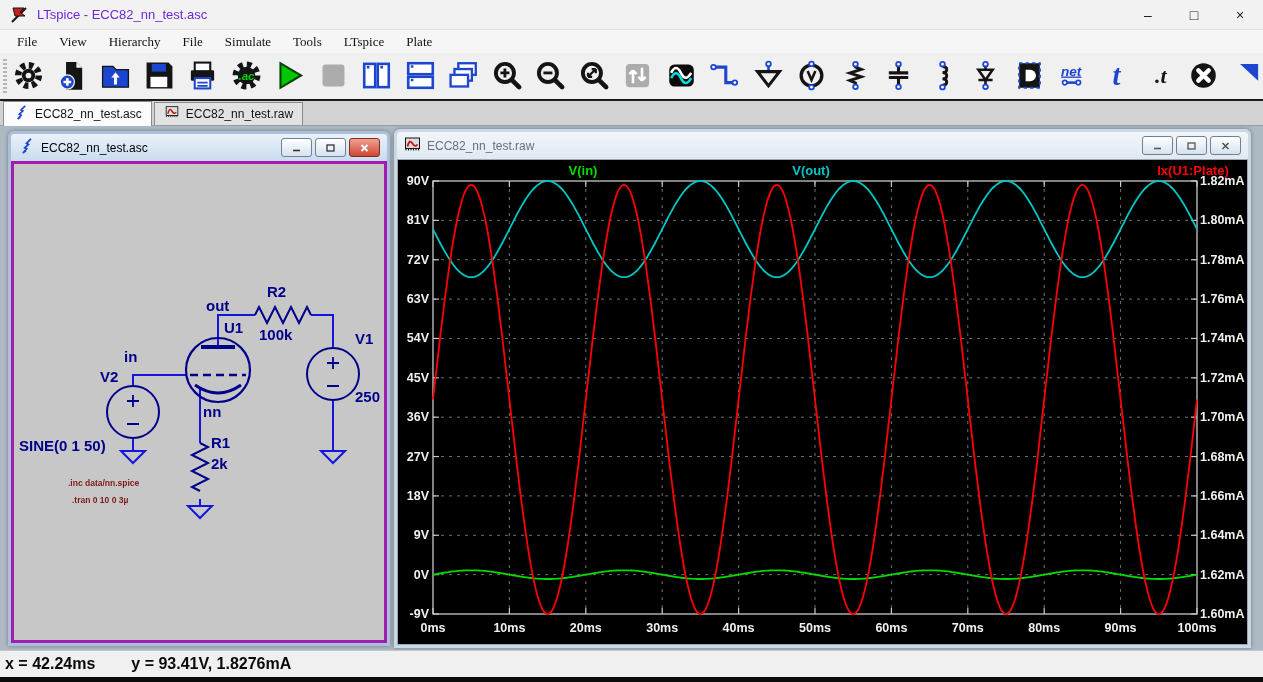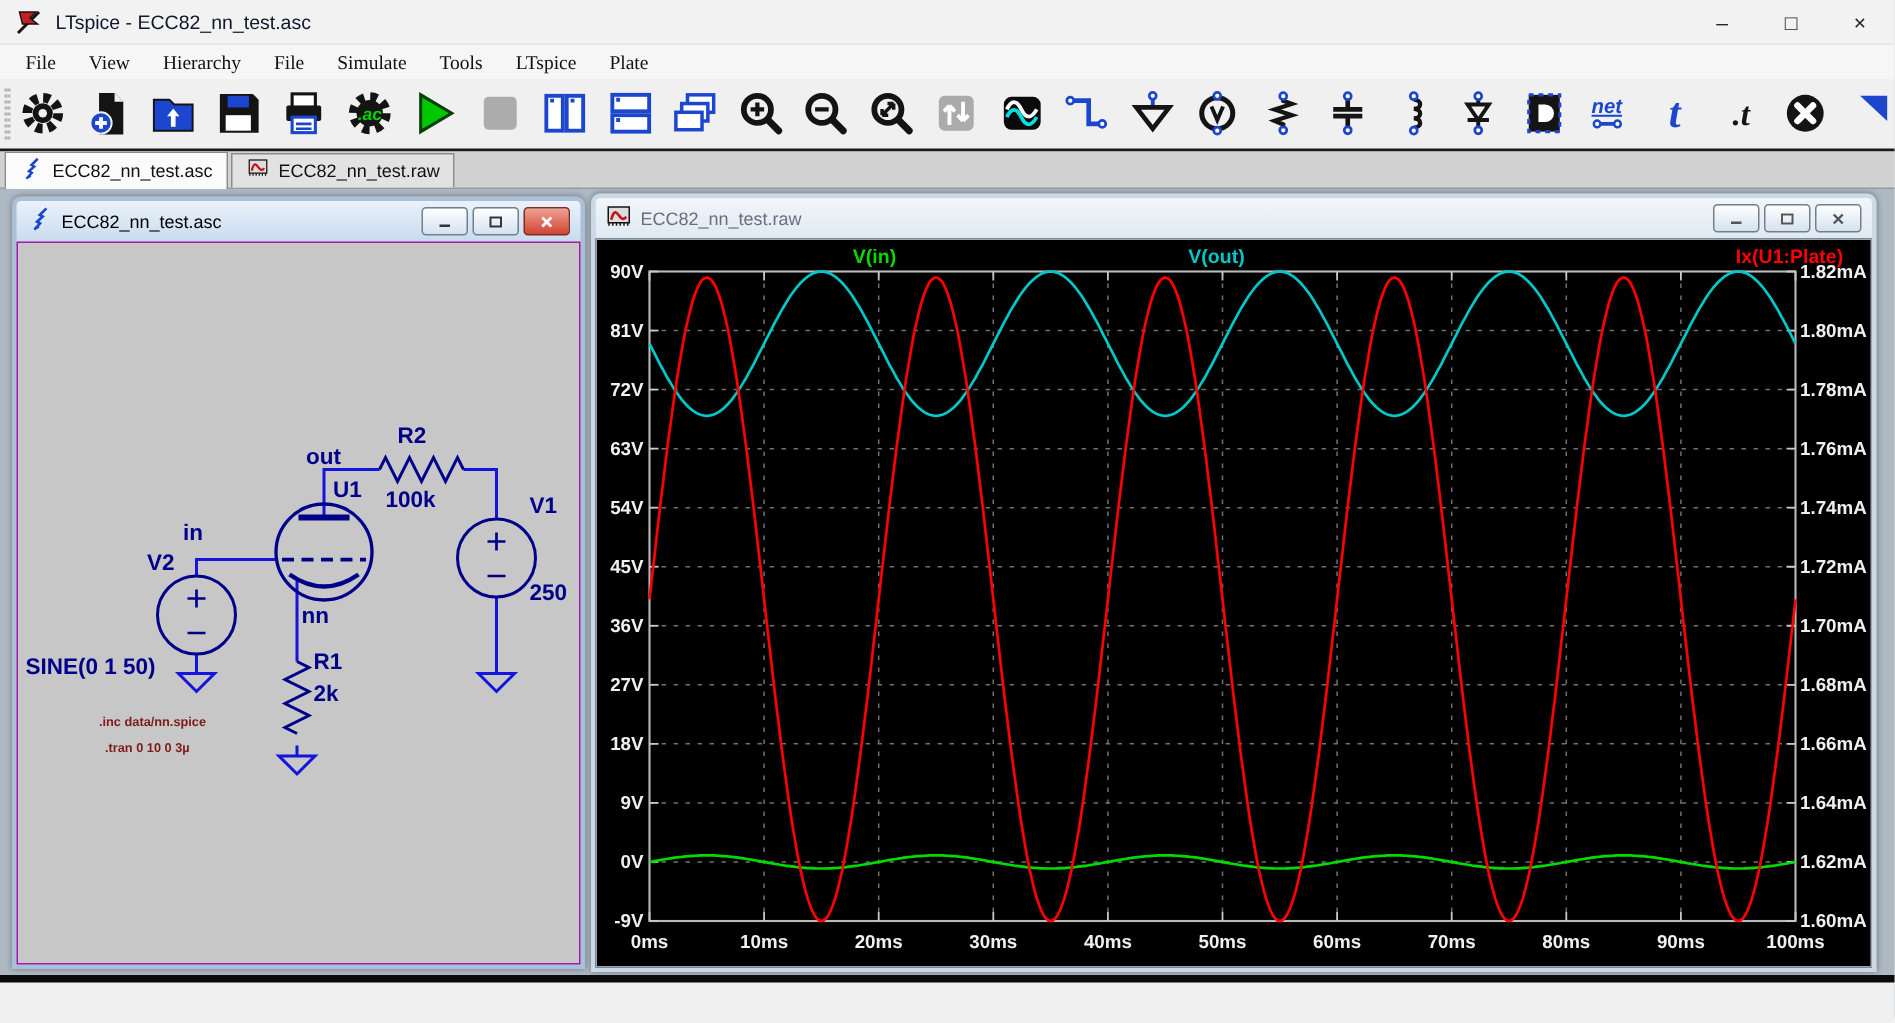--- a/index.html
+++ b/index.html
@@ -2,21 +2,21 @@
 <html><head>
 <meta charset="utf-8">
 <style>
   html,body{margin:0;padding:0;}
   body{width:1263px;height:682px;overflow:hidden;font-family:"Liberation Sans",sans-serif;background:#F0F0F0;}
   .app{position:relative;width:1263px;height:682px;background:#F0F0F0;}
 
   
   .titlebar{height:30px;display:flex;align-items:center;background:#F2F2F2;border-bottom:1px solid #E4E4E4;box-sizing:border-box;}
   .titlebar .logo{width:20px;height:20px;margin-left:9px;}
-  .titlebar .title{margin-left:8px;font-size:13px;color:#0f172a;}
+  .titlebar .title{margin-left:8px;font-size:13px;color:#6d28d9;}
   .wc-group{margin-left:auto;display:flex;height:100%;}
   .wc{width:46px;display:flex;align-items:center;justify-content:center;font-size:14px;color:#222;}
 
   
   .menubar{height:23px;display:flex;align-items:center;background:#F6F6F6;padding-left:6px;font-family:Liberation Serif, serif;}
   .menu-item{padding:0 11px;font-size:13px;color:#111;}
 
   
   .toolbar{height:48px;box-sizing:border-box;background:#F0F0F0;border-bottom:2px solid #1A1A1A;display:flex;align-items:center;padding-left:3px;overflow:hidden;font-style:italic;}
   .grip{width:7px;height:34px;border-left:2px dotted #B5B5B5;border-right:2px dotted #B5B5B5;margin-right:6px;}
@@ -36,21 +36,21 @@
   .child.active .ctitle{background:linear-gradient(#EAF2FB,#C9DBEE);color:#000;}
   .child.inactive{border-color:#CBD8E5;}
   .child.inactive .ctitle{background:linear-gradient(#F2F6FA,#E0E8F1);color:#66707C;}
   .ctitle svg{width:17px;height:16px;}
   .cbtns{margin-left:auto;display:flex;gap:3px;}
   .cbtn{width:29px;height:17px;border:1px solid #70808E;border-radius:3px;background:linear-gradient(#FEFFFF,#D5E2EF);display:flex;align-items:center;justify-content:center;}
   .cbtn svg{width:11px;height:10px;}
   .cbtn.close-active{background:linear-gradient(#F0A294,#CE4533);border-color:#7E2D1F;}
   .cbody{position:absolute;left:0;right:0;top:27px;bottom:0;}
   #schematic-win{left:8px;top:5px;width:382px;height:515px;z-index:2;}
-  #schematic-win .cbody{background:#C7C7C7;border:1px solid #a21caf;box-sizing:border-box;}
+  #schematic-win .cbody{background:#C7C7C7;border:3px solid #a21caf;box-sizing:border-box;}
   #wave-win{left:394px;top:3px;width:857px;height:519px;z-index:1;}
   #wave-win .cbody{background:#000;border:1px solid #9AA8B6;box-sizing:border-box;}
   #waveplot{display:block;}
   #waveplot text, #schematic-svg text{font-family:"Liberation Sans",sans-serif;}
 
   
   .statusbar{height:27px;background:#F0F0F0;border-top:1px solid #C6C6C6;box-sizing:border-box;display:flex;align-items:center;padding-left:5px;font-size:16px;font-weight:600;color:#0A0A0A;}
   .statusbar .sy{margin-left:36px;}
   .bottomstrip{height:5px;background:#0B0B0B;}
 </style>
@@ -581,15 +581,19 @@
             <text x="795" y="15" fill="#FF0000" text-anchor="middle" font-size="13" font-weight="bold">Ix(U1:Plate)</text>
             <polyline points="35.0,414.6 36.5,414.4 38.1,414.1 39.6,413.8 41.1,413.5 42.6,413.3 44.2,413.0 45.7,412.8 47.2,412.5 48.8,412.3 50.3,412.1 51.8,411.8 53.3,411.6 54.9,411.4 56.4,411.3 57.9,411.1 59.4,410.9 61.0,410.8 62.5,410.7 64.0,410.6 65.6,410.5 67.1,410.4 68.6,410.3 70.1,410.3 71.7,410.3 73.2,410.3 74.7,410.3 76.3,410.3 77.8,410.3 79.3,410.4 80.8,410.5 82.4,410.6 83.9,410.7 85.4,410.8 87.0,410.9 88.5,411.1 90.0,411.3 91.5,411.4 93.1,411.6 94.6,411.8 96.1,412.1 97.6,412.3 99.2,412.5 100.7,412.8 102.2,413.0 103.8,413.3 105.3,413.5 106.8,413.8 108.3,414.1 109.9,414.4 111.4,414.6 112.9,414.9 114.5,415.2 116.0,415.5 117.5,415.7 119.0,416.0 120.6,416.2 122.1,416.5 123.6,416.7 125.2,417.0 126.7,417.2 128.2,417.4 129.7,417.6 131.3,417.8 132.8,418.0 134.3,418.2 135.8,418.3 137.4,418.5 138.9,418.6 140.4,418.7 142.0,418.8 143.5,418.9 145.0,418.9 146.5,419.0 148.1,419.0 149.6,419.0 151.1,419.0 152.7,419.0 154.2,418.9 155.7,418.9 157.2,418.8 158.8,418.7 160.3,418.6 161.8,418.5 163.4,418.3 164.9,418.2 166.4,418.0 167.9,417.8 169.5,417.6 171.0,417.4 172.5,417.2 174.0,417.0 175.6,416.7 177.1,416.5 178.6,416.2 180.2,416.0 181.7,415.7 183.2,415.5 184.7,415.2 186.3,414.9 187.8,414.6 189.3,414.4 190.9,414.1 192.4,413.8 193.9,413.5 195.4,413.3 197.0,413.0 198.5,412.8 200.0,412.5 201.6,412.3 203.1,412.1 204.6,411.8 206.1,411.6 207.7,411.4 209.2,411.3 210.7,411.1 212.2,410.9 213.8,410.8 215.3,410.7 216.8,410.6 218.4,410.5 219.9,410.4 221.4,410.3 222.9,410.3 224.5,410.3 226.0,410.3 227.5,410.3 229.1,410.3 230.6,410.3 232.1,410.4 233.6,410.5 235.2,410.6 236.7,410.7 238.2,410.8 239.8,410.9 241.3,411.1 242.8,411.3 244.3,411.4 245.9,411.6 247.4,411.8 248.9,412.1 250.4,412.3 252.0,412.5 253.5,412.8 255.0,413.0 256.6,413.3 258.1,413.5 259.6,413.8 261.1,414.1 262.7,414.4 264.2,414.6 265.7,414.9 267.3,415.2 268.8,415.5 270.3,415.7 271.8,416.0 273.4,416.2 274.9,416.5 276.4,416.7 278.0,417.0 279.5,417.2 281.0,417.4 282.5,417.6 284.1,417.8 285.6,418.0 287.1,418.2 288.6,418.3 290.2,418.5 291.7,418.6 293.2,418.7 294.8,418.8 296.3,418.9 297.8,418.9 299.3,419.0 300.9,419.0 302.4,419.0 303.9,419.0 305.5,419.0 307.0,418.9 308.5,418.9 310.0,418.8 311.6,418.7 313.1,418.6 314.6,418.5 316.2,418.3 317.7,418.2 319.2,418.0 320.7,417.8 322.3,417.6 323.8,417.4 325.3,417.2 326.8,417.0 328.4,416.7 329.9,416.5 331.4,416.2 333.0,416.0 334.5,415.7 336.0,415.5 337.5,415.2 339.1,414.9 340.6,414.6 342.1,414.4 343.7,414.1 345.2,413.8 346.7,413.5 348.2,413.3 349.8,413.0 351.3,412.8 352.8,412.5 354.4,412.3 355.9,412.1 357.4,411.8 358.9,411.6 360.5,411.4 362.0,411.3 363.5,411.1 365.0,410.9 366.6,410.8 368.1,410.7 369.6,410.6 371.2,410.5 372.7,410.4 374.2,410.3 375.7,410.3 377.3,410.3 378.8,410.3 380.3,410.3 381.9,410.3 383.4,410.3 384.9,410.4 386.4,410.5 388.0,410.6 389.5,410.7 391.0,410.8 392.6,410.9 394.1,411.1 395.6,411.3 397.1,411.4 398.7,411.6 400.2,411.8 401.7,412.1 403.2,412.3 404.8,412.5 406.3,412.8 407.8,413.0 409.4,413.3 410.9,413.5 412.4,413.8 413.9,414.1 415.5,414.4 417.0,414.6 418.5,414.9 420.1,415.2 421.6,415.5 423.1,415.7 424.6,416.0 426.2,416.2 427.7,416.5 429.2,416.7 430.8,417.0 432.3,417.2 433.8,417.4 435.3,417.6 436.9,417.8 438.4,418.0 439.9,418.2 441.4,418.3 443.0,418.5 444.5,418.6 446.0,418.7 447.6,418.8 449.1,418.9 450.6,418.9 452.1,419.0 453.7,419.0 455.2,419.0 456.7,419.0 458.3,419.0 459.8,418.9 461.3,418.9 462.8,418.8 464.4,418.7 465.9,418.6 467.4,418.5 469.0,418.3 470.5,418.2 472.0,418.0 473.5,417.8 475.1,417.6 476.6,417.4 478.1,417.2 479.6,417.0 481.2,416.7 482.7,416.5 484.2,416.2 485.8,416.0 487.3,415.7 488.8,415.5 490.3,415.2 491.9,414.9 493.4,414.6 494.9,414.4 496.5,414.1 498.0,413.8 499.5,413.5 501.0,413.3 502.6,413.0 504.1,412.8 505.6,412.5 507.2,412.3 508.7,412.1 510.2,411.8 511.7,411.6 513.3,411.4 514.8,411.3 516.3,411.1 517.8,410.9 519.4,410.8 520.9,410.7 522.4,410.6 524.0,410.5 525.5,410.4 527.0,410.3 528.5,410.3 530.1,410.3 531.6,410.3 533.1,410.3 534.7,410.3 536.2,410.3 537.7,410.4 539.2,410.5 540.8,410.6 542.3,410.7 543.8,410.8 545.4,410.9 546.9,411.1 548.4,411.3 549.9,411.4 551.5,411.6 553.0,411.8 554.5,412.1 556.0,412.3 557.6,412.5 559.1,412.8 560.6,413.0 562.2,413.3 563.7,413.5 565.2,413.8 566.7,414.1 568.3,414.4 569.8,414.6 571.3,414.9 572.9,415.2 574.4,415.5 575.9,415.7 577.4,416.0 579.0,416.2 580.5,416.5 582.0,416.7 583.6,417.0 585.1,417.2 586.6,417.4 588.1,417.6 589.7,417.8 591.2,418.0 592.7,418.2 594.2,418.3 595.8,418.5 597.3,418.6 598.8,418.7 600.4,418.8 601.9,418.9 603.4,418.9 604.9,419.0 606.5,419.0 608.0,419.0 609.5,419.0 611.1,419.0 612.6,418.9 614.1,418.9 615.6,418.8 617.2,418.7 618.7,418.6 620.2,418.5 621.8,418.3 623.3,418.2 624.8,418.0 626.3,417.8 627.9,417.6 629.4,417.4 630.9,417.2 632.4,417.0 634.0,416.7 635.5,416.5 637.0,416.2 638.6,416.0 640.1,415.7 641.6,415.5 643.1,415.2 644.7,414.9 646.2,414.6 647.7,414.4 649.3,414.1 650.8,413.8 652.3,413.5 653.8,413.3 655.4,413.0 656.9,412.8 658.4,412.5 660.0,412.3 661.5,412.1 663.0,411.8 664.5,411.6 666.1,411.4 667.6,411.3 669.1,411.1 670.6,410.9 672.2,410.8 673.7,410.7 675.2,410.6 676.8,410.5 678.3,410.4 679.8,410.3 681.3,410.3 682.9,410.3 684.4,410.3 685.9,410.3 687.5,410.3 689.0,410.3 690.5,410.4 692.0,410.5 693.6,410.6 695.1,410.7 696.6,410.8 698.2,410.9 699.7,411.1 701.2,411.3 702.7,411.4 704.3,411.6 705.8,411.8 707.3,412.1 708.8,412.3 710.4,412.5 711.9,412.8 713.4,413.0 715.0,413.3 716.5,413.5 718.0,413.8 719.5,414.1 721.1,414.4 722.6,414.6 724.1,414.9 725.7,415.2 727.2,415.5 728.7,415.7 730.2,416.0 731.8,416.2 733.3,416.5 734.8,416.7 736.4,417.0 737.9,417.2 739.4,417.4 740.9,417.6 742.5,417.8 744.0,418.0 745.5,418.2 747.0,418.3 748.6,418.5 750.1,418.6 751.6,418.7 753.2,418.8 754.7,418.9 756.2,418.9 757.7,419.0 759.3,419.0 760.8,419.0 762.3,419.0 763.9,419.0 765.4,418.9 766.9,418.9 768.4,418.8 770.0,418.7 771.5,418.6 773.0,418.5 774.6,418.3 776.1,418.2 777.6,418.0 779.1,417.8 780.7,417.6 782.2,417.4 783.7,417.2 785.2,417.0 786.8,416.7 788.3,416.5 789.8,416.2 791.4,416.0 792.9,415.7 794.4,415.5 795.9,415.2 797.5,414.9 799.0,414.6 " fill="none" stroke="#00DC00" stroke-width="1.8"></polyline>
             <polyline points="35.0,69.1 36.5,72.1 38.1,75.1 39.6,78.1 41.1,81.1 42.6,84.0 44.2,86.8 45.7,89.6 47.2,92.3 48.8,94.9 50.3,97.4 51.8,99.8 53.3,102.0 54.9,104.2 56.4,106.2 57.9,108.0 59.4,109.7 61.0,111.3 62.5,112.6 64.0,113.8 65.6,114.9 67.1,115.7 68.6,116.4 70.1,116.8 71.7,117.1 73.2,117.2 74.7,117.1 76.3,116.8 77.8,116.4 79.3,115.7 80.8,114.9 82.4,113.8 83.9,112.6 85.4,111.3 87.0,109.7 88.5,108.0 90.0,106.2 91.5,104.2 93.1,102.0 94.6,99.8 96.1,97.4 97.6,94.9 99.2,92.3 100.7,89.6 102.2,86.8 103.8,84.0 105.3,81.1 106.8,78.1 108.3,75.1 109.9,72.1 111.4,69.1 112.9,66.1 114.5,63.1 116.0,60.1 117.5,57.1 119.0,54.2 120.6,51.4 122.1,48.6 123.6,45.9 125.2,43.3 126.7,40.8 128.2,38.4 129.7,36.2 131.3,34.0 132.8,32.0 134.3,30.2 135.8,28.5 137.4,27.0 138.9,25.6 140.4,24.4 142.0,23.4 143.5,22.5 145.0,21.9 146.5,21.4 148.1,21.1 149.6,21.0 151.1,21.1 152.7,21.4 154.2,21.9 155.7,22.5 157.2,23.4 158.8,24.4 160.3,25.6 161.8,27.0 163.4,28.5 164.9,30.2 166.4,32.0 167.9,34.0 169.5,36.2 171.0,38.4 172.5,40.8 174.0,43.3 175.6,45.9 177.1,48.6 178.6,51.4 180.2,54.2 181.7,57.1 183.2,60.1 184.7,63.1 186.3,66.1 187.8,69.1 189.3,72.1 190.9,75.1 192.4,78.1 193.9,81.1 195.4,84.0 197.0,86.8 198.5,89.6 200.0,92.3 201.6,94.9 203.1,97.4 204.6,99.8 206.1,102.0 207.7,104.2 209.2,106.2 210.7,108.0 212.2,109.7 213.8,111.3 215.3,112.6 216.8,113.8 218.4,114.9 219.9,115.7 221.4,116.4 222.9,116.8 224.5,117.1 226.0,117.2 227.5,117.1 229.1,116.8 230.6,116.4 232.1,115.7 233.6,114.9 235.2,113.8 236.7,112.6 238.2,111.3 239.8,109.7 241.3,108.0 242.8,106.2 244.3,104.2 245.9,102.0 247.4,99.8 248.9,97.4 250.4,94.9 252.0,92.3 253.5,89.6 255.0,86.8 256.6,84.0 258.1,81.1 259.6,78.1 261.1,75.1 262.7,72.1 264.2,69.1 265.7,66.1 267.3,63.1 268.8,60.1 270.3,57.1 271.8,54.2 273.4,51.4 274.9,48.6 276.4,45.9 278.0,43.3 279.5,40.8 281.0,38.4 282.5,36.2 284.1,34.0 285.6,32.0 287.1,30.2 288.6,28.5 290.2,27.0 291.7,25.6 293.2,24.4 294.8,23.4 296.3,22.5 297.8,21.9 299.3,21.4 300.9,21.1 302.4,21.0 303.9,21.1 305.5,21.4 307.0,21.9 308.5,22.5 310.0,23.4 311.6,24.4 313.1,25.6 314.6,27.0 316.2,28.5 317.7,30.2 319.2,32.0 320.7,34.0 322.3,36.2 323.8,38.4 325.3,40.8 326.8,43.3 328.4,45.9 329.9,48.6 331.4,51.4 333.0,54.2 334.5,57.1 336.0,60.1 337.5,63.1 339.1,66.1 340.6,69.1 342.1,72.1 343.7,75.1 345.2,78.1 346.7,81.1 348.2,84.0 349.8,86.8 351.3,89.6 352.8,92.3 354.4,94.9 355.9,97.4 357.4,99.8 358.9,102.0 360.5,104.2 362.0,106.2 363.5,108.0 365.0,109.7 366.6,111.3 368.1,112.6 369.6,113.8 371.2,114.9 372.7,115.7 374.2,116.4 375.7,116.8 377.3,117.1 378.8,117.2 380.3,117.1 381.9,116.8 383.4,116.4 384.9,115.7 386.4,114.9 388.0,113.8 389.5,112.6 391.0,111.3 392.6,109.7 394.1,108.0 395.6,106.2 397.1,104.2 398.7,102.0 400.2,99.8 401.7,97.4 403.2,94.9 404.8,92.3 406.3,89.6 407.8,86.8 409.4,84.0 410.9,81.1 412.4,78.1 413.9,75.1 415.5,72.1 417.0,69.1 418.5,66.1 420.1,63.1 421.6,60.1 423.1,57.1 424.6,54.2 426.2,51.4 427.7,48.6 429.2,45.9 430.8,43.3 432.3,40.8 433.8,38.4 435.3,36.2 436.9,34.0 438.4,32.0 439.9,30.2 441.4,28.5 443.0,27.0 444.5,25.6 446.0,24.4 447.6,23.4 449.1,22.5 450.6,21.9 452.1,21.4 453.7,21.1 455.2,21.0 456.7,21.1 458.3,21.4 459.8,21.9 461.3,22.5 462.8,23.4 464.4,24.4 465.9,25.6 467.4,27.0 469.0,28.5 470.5,30.2 472.0,32.0 473.5,34.0 475.1,36.2 476.6,38.4 478.1,40.8 479.6,43.3 481.2,45.9 482.7,48.6 484.2,51.4 485.8,54.2 487.3,57.1 488.8,60.1 490.3,63.1 491.9,66.1 493.4,69.1 494.9,72.1 496.5,75.1 498.0,78.1 499.5,81.1 501.0,84.0 502.6,86.8 504.1,89.6 505.6,92.3 507.2,94.9 508.7,97.4 510.2,99.8 511.7,102.0 513.3,104.2 514.8,106.2 516.3,108.0 517.8,109.7 519.4,111.3 520.9,112.6 522.4,113.8 524.0,114.9 525.5,115.7 527.0,116.4 528.5,116.8 530.1,117.1 531.6,117.2 533.1,117.1 534.7,116.8 536.2,116.4 537.7,115.7 539.2,114.9 540.8,113.8 542.3,112.6 543.8,111.3 545.4,109.7 546.9,108.0 548.4,106.2 549.9,104.2 551.5,102.0 553.0,99.8 554.5,97.4 556.0,94.9 557.6,92.3 559.1,89.6 560.6,86.8 562.2,84.0 563.7,81.1 565.2,78.1 566.7,75.1 568.3,72.1 569.8,69.1 571.3,66.1 572.9,63.1 574.4,60.1 575.9,57.1 577.4,54.2 579.0,51.4 580.5,48.6 582.0,45.9 583.6,43.3 585.1,40.8 586.6,38.4 588.1,36.2 589.7,34.0 591.2,32.0 592.7,30.2 594.2,28.5 595.8,27.0 597.3,25.6 598.8,24.4 600.4,23.4 601.9,22.5 603.4,21.9 604.9,21.4 606.5,21.1 608.0,21.0 609.5,21.1 611.1,21.4 612.6,21.9 614.1,22.5 615.6,23.4 617.2,24.4 618.7,25.6 620.2,27.0 621.8,28.5 623.3,30.2 624.8,32.0 626.3,34.0 627.9,36.2 629.4,38.4 630.9,40.8 632.4,43.3 634.0,45.9 635.5,48.6 637.0,51.4 638.6,54.2 640.1,57.1 641.6,60.1 643.1,63.1 644.7,66.1 646.2,69.1 647.7,72.1 649.3,75.1 650.8,78.1 652.3,81.1 653.8,84.0 655.4,86.8 656.9,89.6 658.4,92.3 660.0,94.9 661.5,97.4 663.0,99.8 664.5,102.0 666.1,104.2 667.6,106.2 669.1,108.0 670.6,109.7 672.2,111.3 673.7,112.6 675.2,113.8 676.8,114.9 678.3,115.7 679.8,116.4 681.3,116.8 682.9,117.1 684.4,117.2 685.9,117.1 687.5,116.8 689.0,116.4 690.5,115.7 692.0,114.9 693.6,113.8 695.1,112.6 696.6,111.3 698.2,109.7 699.7,108.0 701.2,106.2 702.7,104.2 704.3,102.0 705.8,99.8 707.3,97.4 708.8,94.9 710.4,92.3 711.9,89.6 713.4,86.8 715.0,84.0 716.5,81.1 718.0,78.1 719.5,75.1 721.1,72.1 722.6,69.1 724.1,66.1 725.7,63.1 727.2,60.1 728.7,57.1 730.2,54.2 731.8,51.4 733.3,48.6 734.8,45.9 736.4,43.3 737.9,40.8 739.4,38.4 740.9,36.2 742.5,34.0 744.0,32.0 745.5,30.2 747.0,28.5 748.6,27.0 750.1,25.6 751.6,24.4 753.2,23.4 754.7,22.5 756.2,21.9 757.7,21.4 759.3,21.1 760.8,21.0 762.3,21.1 763.9,21.4 765.4,21.9 766.9,22.5 768.4,23.4 770.0,24.4 771.5,25.6 773.0,27.0 774.6,28.5 776.1,30.2 777.6,32.0 779.1,34.0 780.7,36.2 782.2,38.4 783.7,40.8 785.2,43.3 786.8,45.9 788.3,48.6 789.8,51.4 791.4,54.2 792.9,57.1 794.4,60.1 795.9,63.1 797.5,66.1 799.0,69.1 " fill="none" stroke="#00C8C8" stroke-width="1.8"></polyline>
             <polyline points="35.0,239.5 36.5,226.0 38.1,212.6 39.6,199.3 41.1,186.1 42.6,173.2 44.2,160.5 45.7,148.1 47.2,136.1 48.8,124.5 50.3,113.4 51.8,102.7 53.3,92.6 54.9,83.1 56.4,74.2 57.9,65.9 59.4,58.3 61.0,51.5 62.5,45.4 64.0,40.0 65.6,35.4 67.1,31.7 68.6,28.7 70.1,26.6 71.7,25.4 73.2,24.9 74.7,25.4 76.3,26.6 77.8,28.7 79.3,31.7 80.8,35.4 82.4,40.0 83.9,45.4 85.4,51.5 87.0,58.3 88.5,65.9 90.0,74.2 91.5,83.1 93.1,92.6 94.6,102.7 96.1,113.4 97.6,124.5 99.2,136.1 100.7,148.1 102.2,160.5 103.8,173.2 105.3,186.1 106.8,199.3 108.3,212.6 109.9,226.0 111.4,239.5 112.9,252.9 114.5,266.4 116.0,279.7 117.5,292.8 119.0,305.8 120.6,318.4 122.1,330.8 123.6,342.8 125.2,354.4 126.7,365.6 128.2,376.2 129.7,386.3 131.3,395.9 132.8,404.8 134.3,413.0 135.8,420.6 137.4,427.5 138.9,433.6 140.4,438.9 142.0,443.5 143.5,447.3 145.0,450.2 146.5,452.3 148.1,453.6 149.6,454.0 151.1,453.6 152.7,452.3 154.2,450.2 155.7,447.3 157.2,443.5 158.8,438.9 160.3,433.6 161.8,427.5 163.4,420.6 164.9,413.0 166.4,404.8 167.9,395.9 169.5,386.3 171.0,376.2 172.5,365.6 174.0,354.4 175.6,342.8 177.1,330.8 178.6,318.4 180.2,305.8 181.7,292.8 183.2,279.7 184.7,266.4 186.3,252.9 187.8,239.5 189.3,226.0 190.9,212.6 192.4,199.3 193.9,186.1 195.4,173.2 197.0,160.5 198.5,148.1 200.0,136.1 201.6,124.5 203.1,113.4 204.6,102.7 206.1,92.6 207.7,83.1 209.2,74.2 210.7,65.9 212.2,58.3 213.8,51.5 215.3,45.4 216.8,40.0 218.4,35.4 219.9,31.7 221.4,28.7 222.9,26.6 224.5,25.4 226.0,24.9 227.5,25.4 229.1,26.6 230.6,28.7 232.1,31.7 233.6,35.4 235.2,40.0 236.7,45.4 238.2,51.5 239.8,58.3 241.3,65.9 242.8,74.2 244.3,83.1 245.9,92.6 247.4,102.7 248.9,113.4 250.4,124.5 252.0,136.1 253.5,148.1 255.0,160.5 256.6,173.2 258.1,186.1 259.6,199.3 261.1,212.6 262.7,226.0 264.2,239.5 265.7,252.9 267.3,266.4 268.8,279.7 270.3,292.8 271.8,305.8 273.4,318.4 274.9,330.8 276.4,342.8 278.0,354.4 279.5,365.6 281.0,376.2 282.5,386.3 284.1,395.9 285.6,404.8 287.1,413.0 288.6,420.6 290.2,427.5 291.7,433.6 293.2,438.9 294.8,443.5 296.3,447.3 297.8,450.2 299.3,452.3 300.9,453.6 302.4,454.0 303.9,453.6 305.5,452.3 307.0,450.2 308.5,447.3 310.0,443.5 311.6,438.9 313.1,433.6 314.6,427.5 316.2,420.6 317.7,413.0 319.2,404.8 320.7,395.9 322.3,386.3 323.8,376.2 325.3,365.6 326.8,354.4 328.4,342.8 329.9,330.8 331.4,318.4 333.0,305.8 334.5,292.8 336.0,279.7 337.5,266.4 339.1,252.9 340.6,239.5 342.1,226.0 343.7,212.6 345.2,199.3 346.7,186.1 348.2,173.2 349.8,160.5 351.3,148.1 352.8,136.1 354.4,124.5 355.9,113.4 357.4,102.7 358.9,92.6 360.5,83.1 362.0,74.2 363.5,65.9 365.0,58.3 366.6,51.5 368.1,45.4 369.6,40.0 371.2,35.4 372.7,31.7 374.2,28.7 375.7,26.6 377.3,25.4 378.8,24.9 380.3,25.4 381.9,26.6 383.4,28.7 384.9,31.7 386.4,35.4 388.0,40.0 389.5,45.4 391.0,51.5 392.6,58.3 394.1,65.9 395.6,74.2 397.1,83.1 398.7,92.6 400.2,102.7 401.7,113.4 403.2,124.5 404.8,136.1 406.3,148.1 407.8,160.5 409.4,173.2 410.9,186.1 412.4,199.3 413.9,212.6 415.5,226.0 417.0,239.5 418.5,252.9 420.1,266.4 421.6,279.7 423.1,292.8 424.6,305.8 426.2,318.4 427.7,330.8 429.2,342.8 430.8,354.4 432.3,365.6 433.8,376.2 435.3,386.3 436.9,395.9 438.4,404.8 439.9,413.0 441.4,420.6 443.0,427.5 444.5,433.6 446.0,438.9 447.6,443.5 449.1,447.3 450.6,450.2 452.1,452.3 453.7,453.6 455.2,454.0 456.7,453.6 458.3,452.3 459.8,450.2 461.3,447.3 462.8,443.5 464.4,438.9 465.9,433.6 467.4,427.5 469.0,420.6 470.5,413.0 472.0,404.8 473.5,395.9 475.1,386.3 476.6,376.2 478.1,365.6 479.6,354.4 481.2,342.8 482.7,330.8 484.2,318.4 485.8,305.8 487.3,292.8 488.8,279.7 490.3,266.4 491.9,252.9 493.4,239.5 494.9,226.0 496.5,212.6 498.0,199.3 499.5,186.1 501.0,173.2 502.6,160.5 504.1,148.1 505.6,136.1 507.2,124.5 508.7,113.4 510.2,102.7 511.7,92.6 513.3,83.1 514.8,74.2 516.3,65.9 517.8,58.3 519.4,51.5 520.9,45.4 522.4,40.0 524.0,35.4 525.5,31.7 527.0,28.7 528.5,26.6 530.1,25.4 531.6,24.9 533.1,25.4 534.7,26.6 536.2,28.7 537.7,31.7 539.2,35.4 540.8,40.0 542.3,45.4 543.8,51.5 545.4,58.3 546.9,65.9 548.4,74.2 549.9,83.1 551.5,92.6 553.0,102.7 554.5,113.4 556.0,124.5 557.6,136.1 559.1,148.1 560.6,160.5 562.2,173.2 563.7,186.1 565.2,199.3 566.7,212.6 568.3,226.0 569.8,239.5 571.3,252.9 572.9,266.4 574.4,279.7 575.9,292.8 577.4,305.8 579.0,318.4 580.5,330.8 582.0,342.8 583.6,354.4 585.1,365.6 586.6,376.2 588.1,386.3 589.7,395.9 591.2,404.8 592.7,413.0 594.2,420.6 595.8,427.5 597.3,433.6 598.8,438.9 600.4,443.5 601.9,447.3 603.4,450.2 604.9,452.3 606.5,453.6 608.0,454.0 609.5,453.6 611.1,452.3 612.6,450.2 614.1,447.3 615.6,443.5 617.2,438.9 618.7,433.6 620.2,427.5 621.8,420.6 623.3,413.0 624.8,404.8 626.3,395.9 627.9,386.3 629.4,376.2 630.9,365.6 632.4,354.4 634.0,342.8 635.5,330.8 637.0,318.4 638.6,305.8 640.1,292.8 641.6,279.7 643.1,266.4 644.7,252.9 646.2,239.5 647.7,226.0 649.3,212.6 650.8,199.3 652.3,186.1 653.8,173.2 655.4,160.5 656.9,148.1 658.4,136.1 660.0,124.5 661.5,113.4 663.0,102.7 664.5,92.6 666.1,83.1 667.6,74.2 669.1,65.9 670.6,58.3 672.2,51.5 673.7,45.4 675.2,40.0 676.8,35.4 678.3,31.7 679.8,28.7 681.3,26.6 682.9,25.4 684.4,24.9 685.9,25.4 687.5,26.6 689.0,28.7 690.5,31.7 692.0,35.4 693.6,40.0 695.1,45.4 696.6,51.5 698.2,58.3 699.7,65.9 701.2,74.2 702.7,83.1 704.3,92.6 705.8,102.7 707.3,113.4 708.8,124.5 710.4,136.1 711.9,148.1 713.4,160.5 715.0,173.2 716.5,186.1 718.0,199.3 719.5,212.6 721.1,226.0 722.6,239.5 724.1,252.9 725.7,266.4 727.2,279.7 728.7,292.8 730.2,305.8 731.8,318.4 733.3,330.8 734.8,342.8 736.4,354.4 737.9,365.6 739.4,376.2 740.9,386.3 742.5,395.9 744.0,404.8 745.5,413.0 747.0,420.6 748.6,427.5 750.1,433.6 751.6,438.9 753.2,443.5 754.7,447.3 756.2,450.2 757.7,452.3 759.3,453.6 760.8,454.0 762.3,453.6 763.9,452.3 765.4,450.2 766.9,447.3 768.4,443.5 770.0,438.9 771.5,433.6 773.0,427.5 774.6,420.6 776.1,413.0 777.6,404.8 779.1,395.9 780.7,386.3 782.2,376.2 783.7,365.6 785.2,354.4 786.8,342.8 788.3,330.8 789.8,318.4 791.4,305.8 792.9,292.8 794.4,279.7 795.9,266.4 797.5,252.9 799.0,239.5 " fill="none" stroke="#FF0000" stroke-width="1.8"></polyline>
           </svg>
       </div>
     </div>
 
   </div>
 
+  <div class="statusbar">
+    <span class="sx">x = 42.24ms</span>
+    <span class="sy">y = 93.41V, 1.8276mA</span>
+  </div>
   <div class="bottomstrip"></div>
 
 </div>
 
 </body></html>

